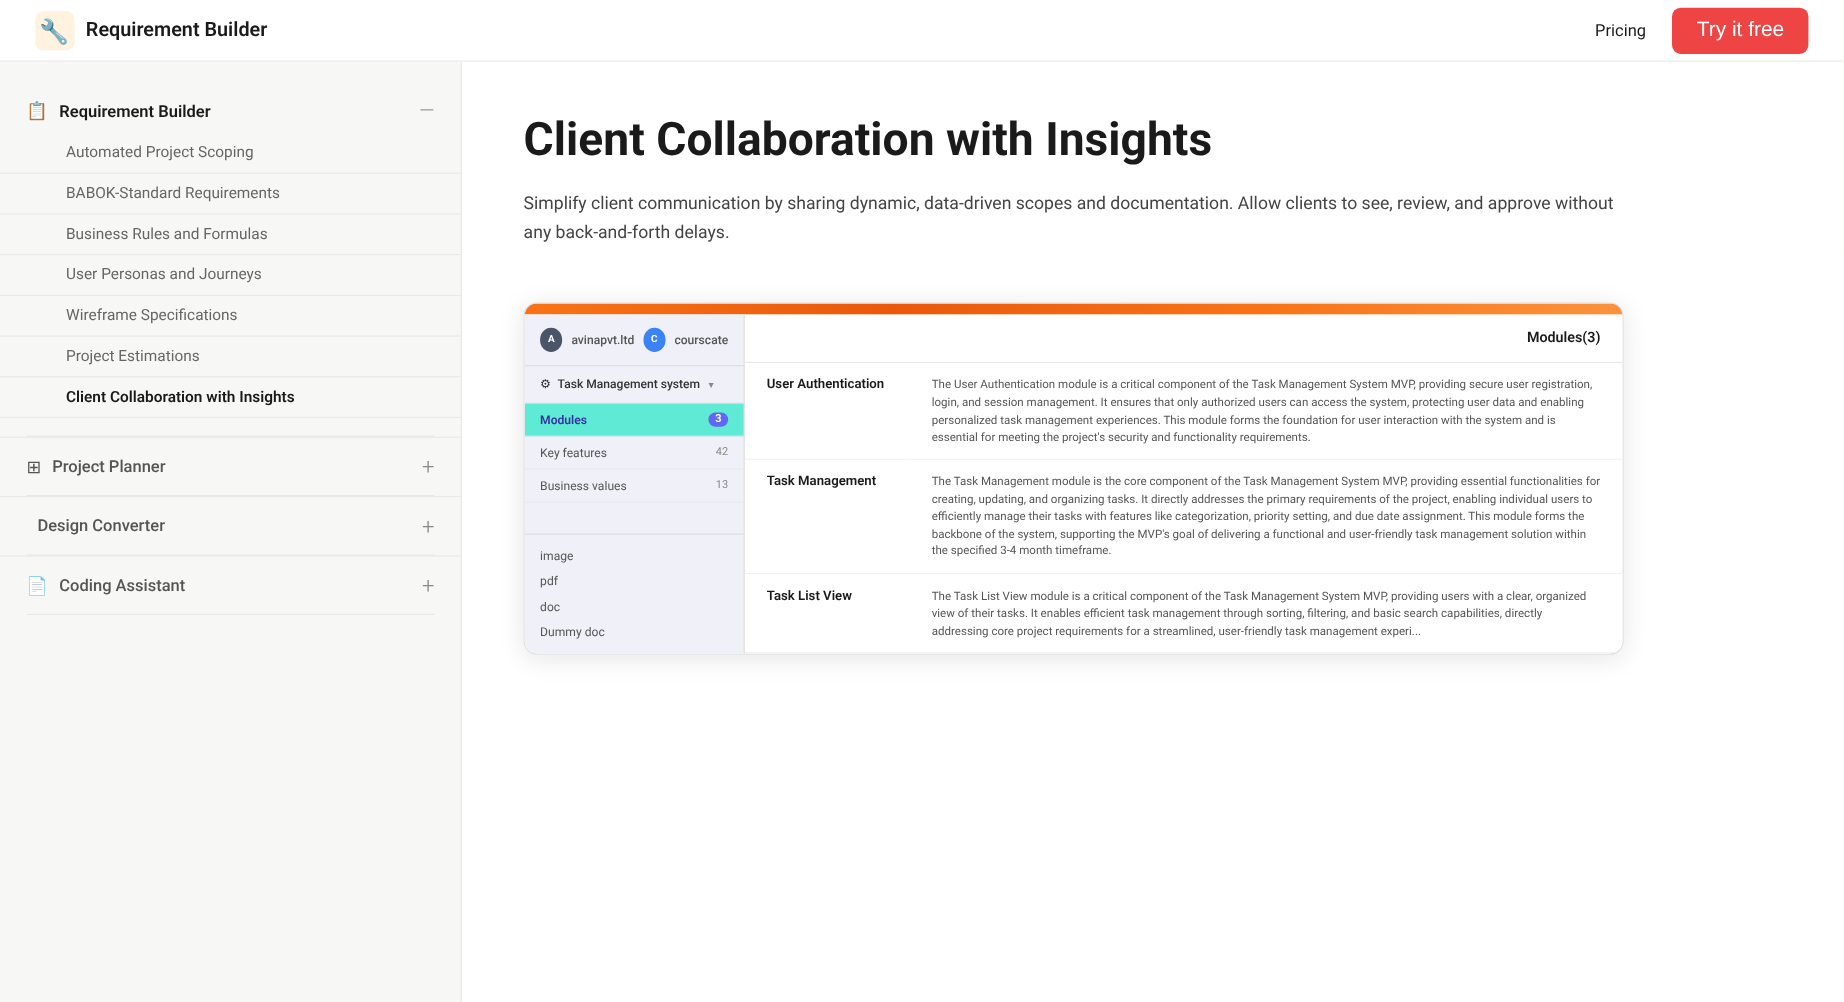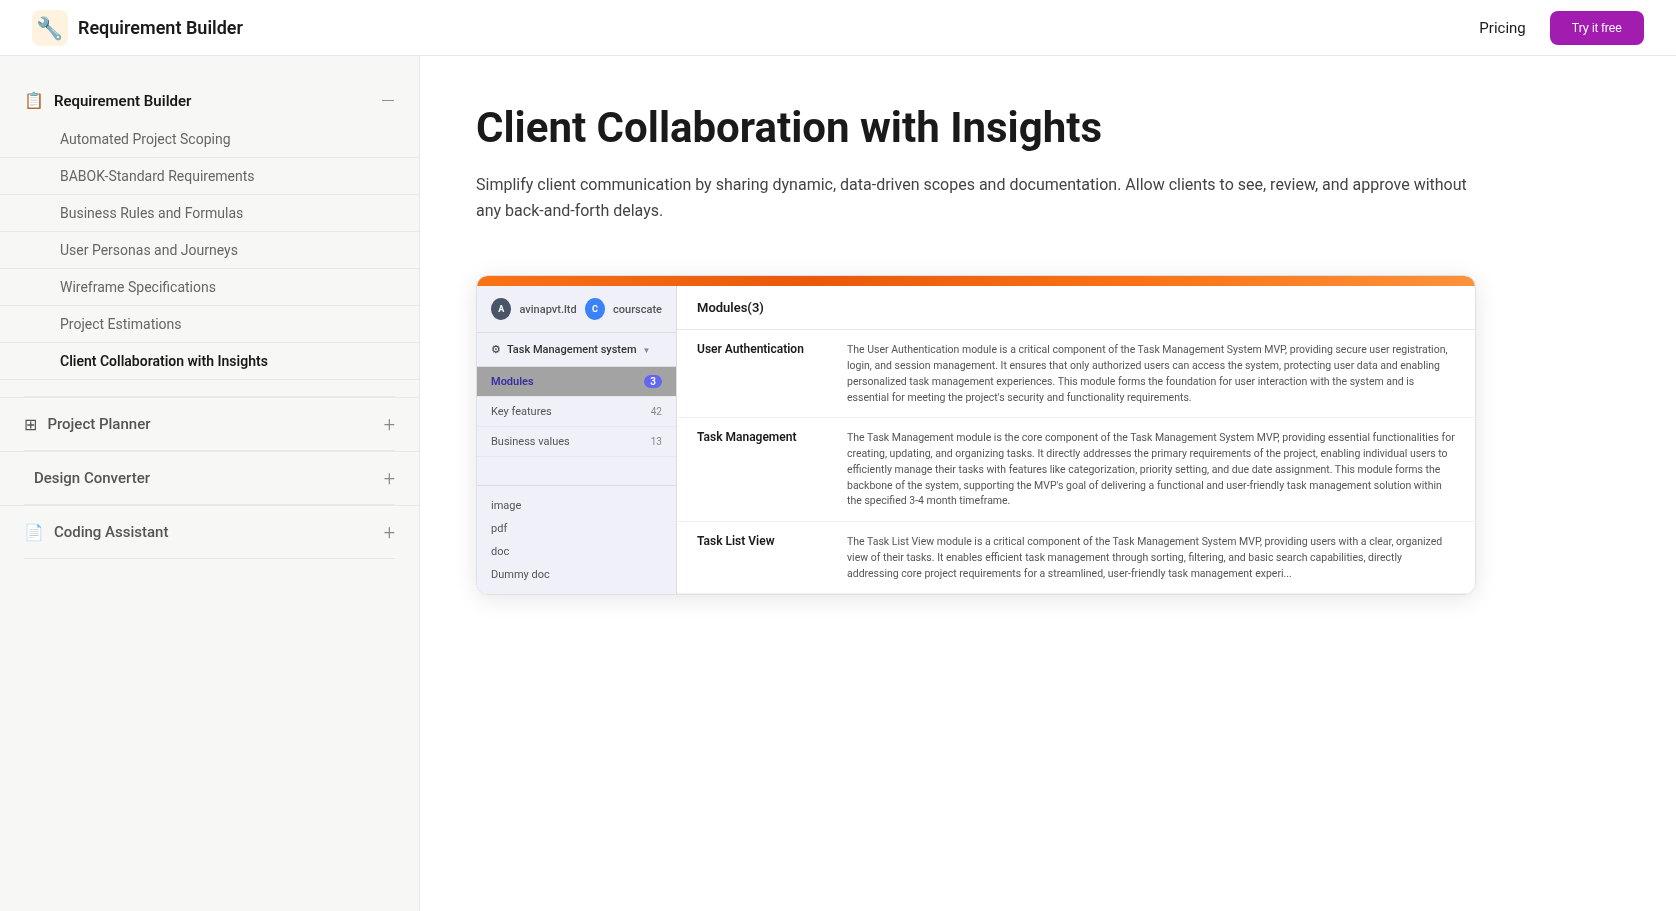--- a/index.html
+++ b/index.html
@@ -38,26 +38,26 @@
       gap: 24px;
     }
     .header-pricing {
       font-size: 15px;
       color: #1a1a1a;
       cursor: pointer;
       text-decoration: none;
       text-align: right;
     }
     .header-cta {
-      background: #a21caf;
+      background: #ef4444;
       color: #fff;
       border: none;
       border-radius: 8px;
       padding: 10px 22px;
-      font-size: 12px;
+      font-size: 19px;
       font-weight: 500;
       cursor: pointer;
     }
 
     
     .app-layout {
       display: flex;
       height: calc(100vh - 56px);
     }
 
@@ -245,21 +245,21 @@
     .ss-nav-item {
       display: flex;
       align-items: center;
       justify-content: space-between;
       padding: 8px 14px;
       font-size: 11px;
       color: #555;
       border-bottom: 1px solid #e8e8f0;
     }
     .ss-nav-item.active {
-      background: #a3a3a3;
+      background: #5eead4;
       color: #3730a3;
       font-weight: 600;
     }
     .ss-nav-badge {
       background: #6366f1;
       color: #fff;
       border-radius: 10px;
       padding: 1px 6px;
       font-size: 10px;
     }
@@ -284,20 +284,21 @@
       flex: 1;
       overflow: hidden;
     }
 
     .ss-right-header {
       padding: 14px 20px;
       font-size: 13px;
       font-weight: 600;
       color: #1a1a1a;
       border-bottom: 1px solid #e8e8e8;
+      text-align: right;
     }
 
     .ss-table {
       width: 100%;
       border-collapse: collapse;
       padding-left: 24px;
     }
     .ss-table-row {
       border-bottom: 1px solid #f0f0f0;
     }

